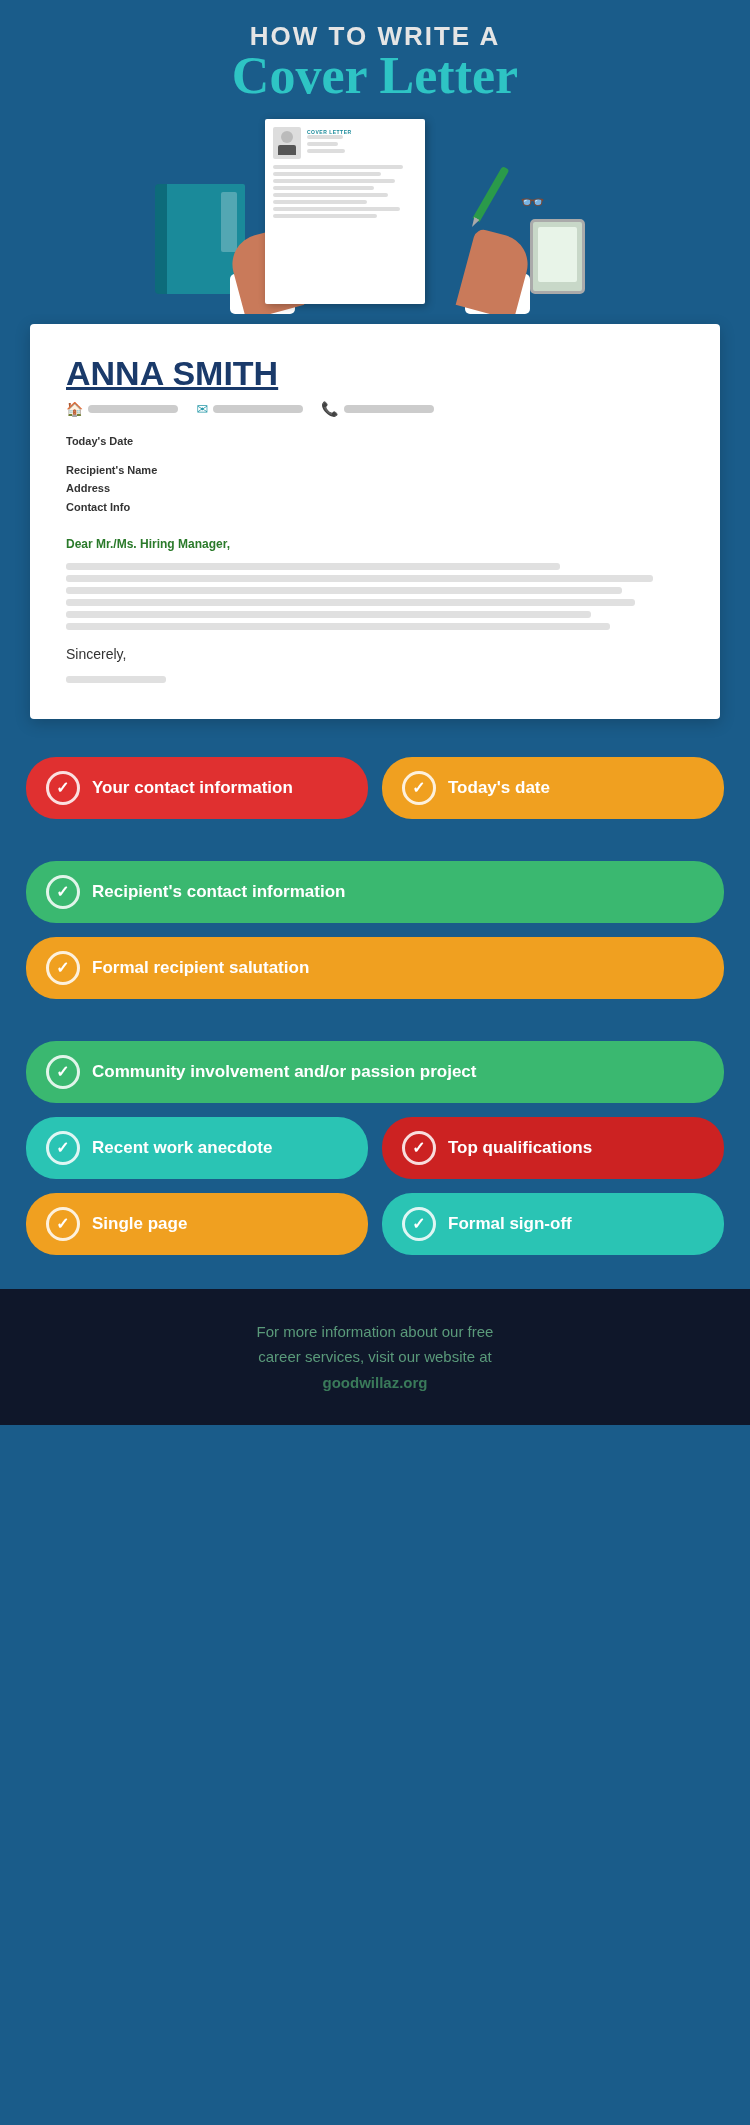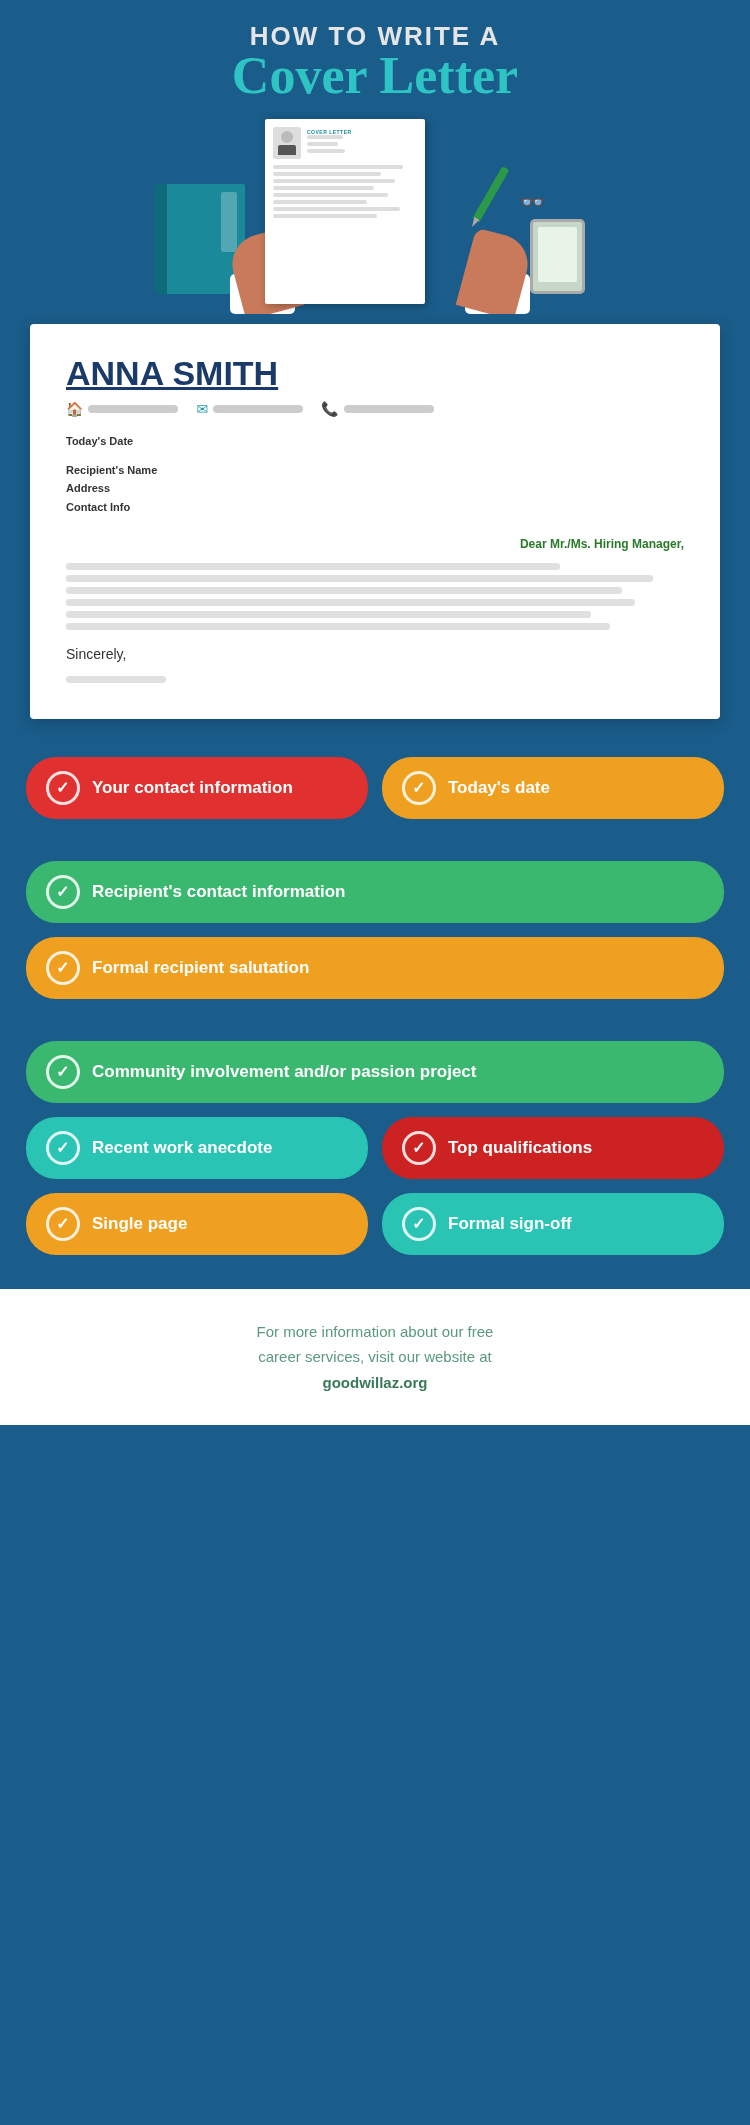--- a/index.html
+++ b/index.html
@@ -267,21 +267,20 @@
       color: #333;
       line-height: 1.7;
       margin-bottom: 20px;
       font-weight: bold;
     }
     .letter-salutation {
       font-size: 12px;
       color: #2a7a2a;
       font-weight: bold;
       margin-bottom: 12px;
-      text-align: right;
     }
     .letter-body {
       margin-bottom: 16px;
     }
     .letter-line {
       height: 7px;
       background: #e0e0e0;
       border-radius: 3px;
       margin-bottom: 5px;
     }
@@ -340,21 +339,21 @@
     }
 
     .color-red { background: #e03030; }
     .color-orange { background: #f0a020; }
     .color-green { background: #3ab870; margin-top: 28px; }
     .color-teal { background: #2ac4b4; }
     .color-darkred { background: #cc2222; }
 
     
     .footer {
-      background: #ffffff;
+      background: #0f172a;
       text-align: center;
       padding: 30px 60px 30px 60px;
       margin-top: 10px;
     }
     .footer-text {
       color: #5a9a7a;
       font-size: 15px;
       line-height: 1.7;
     }
     .footer-url {

